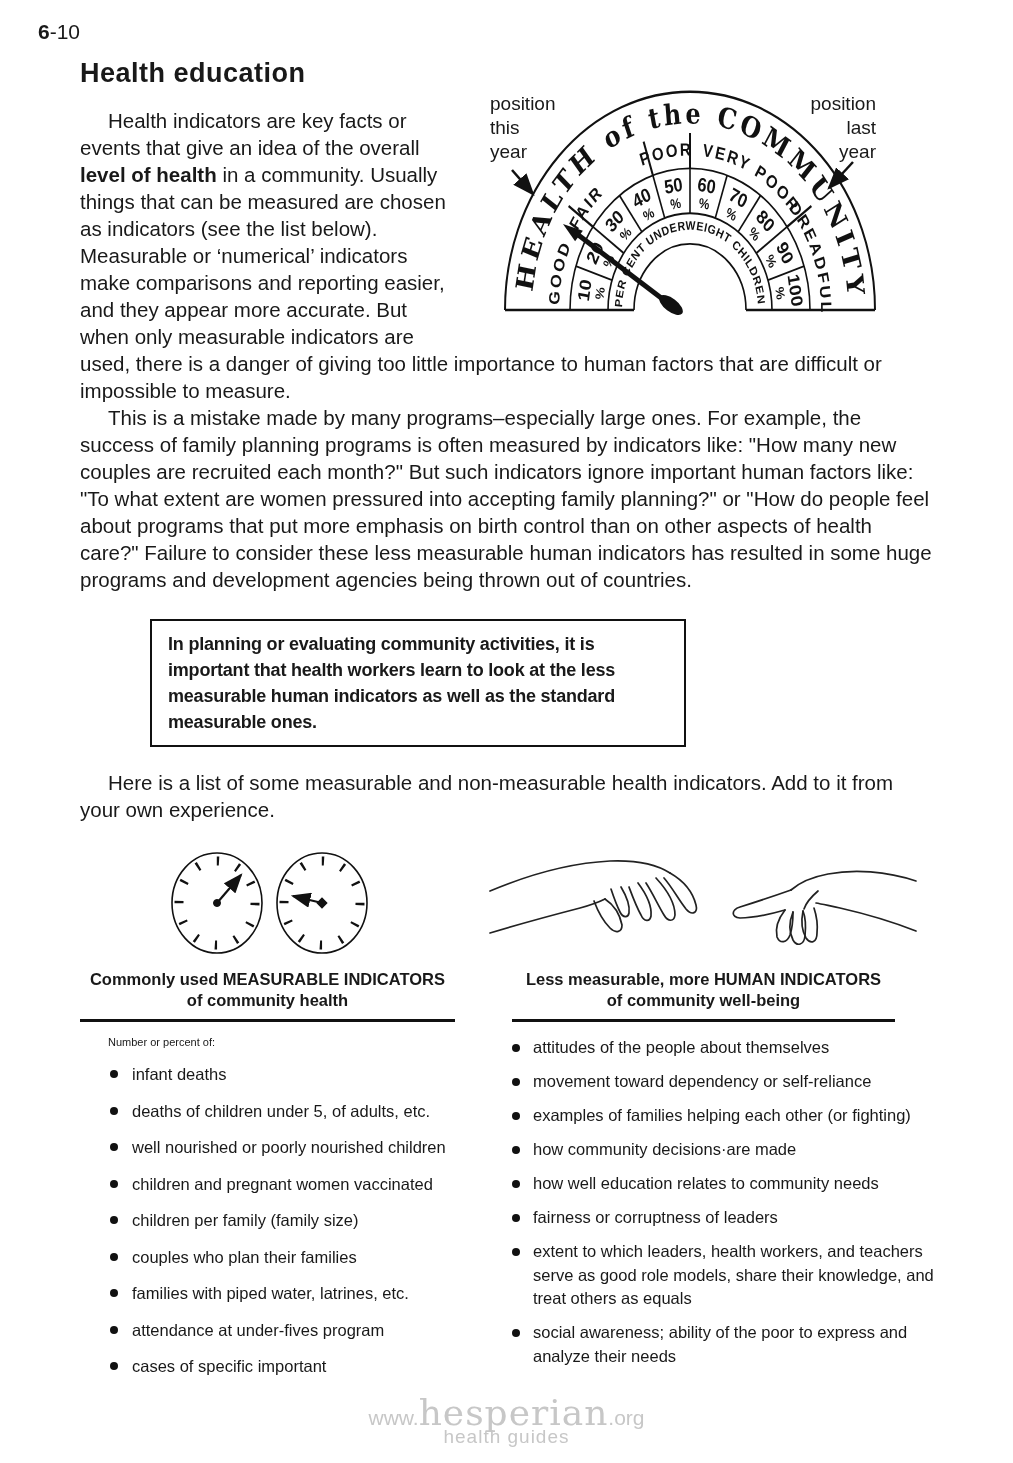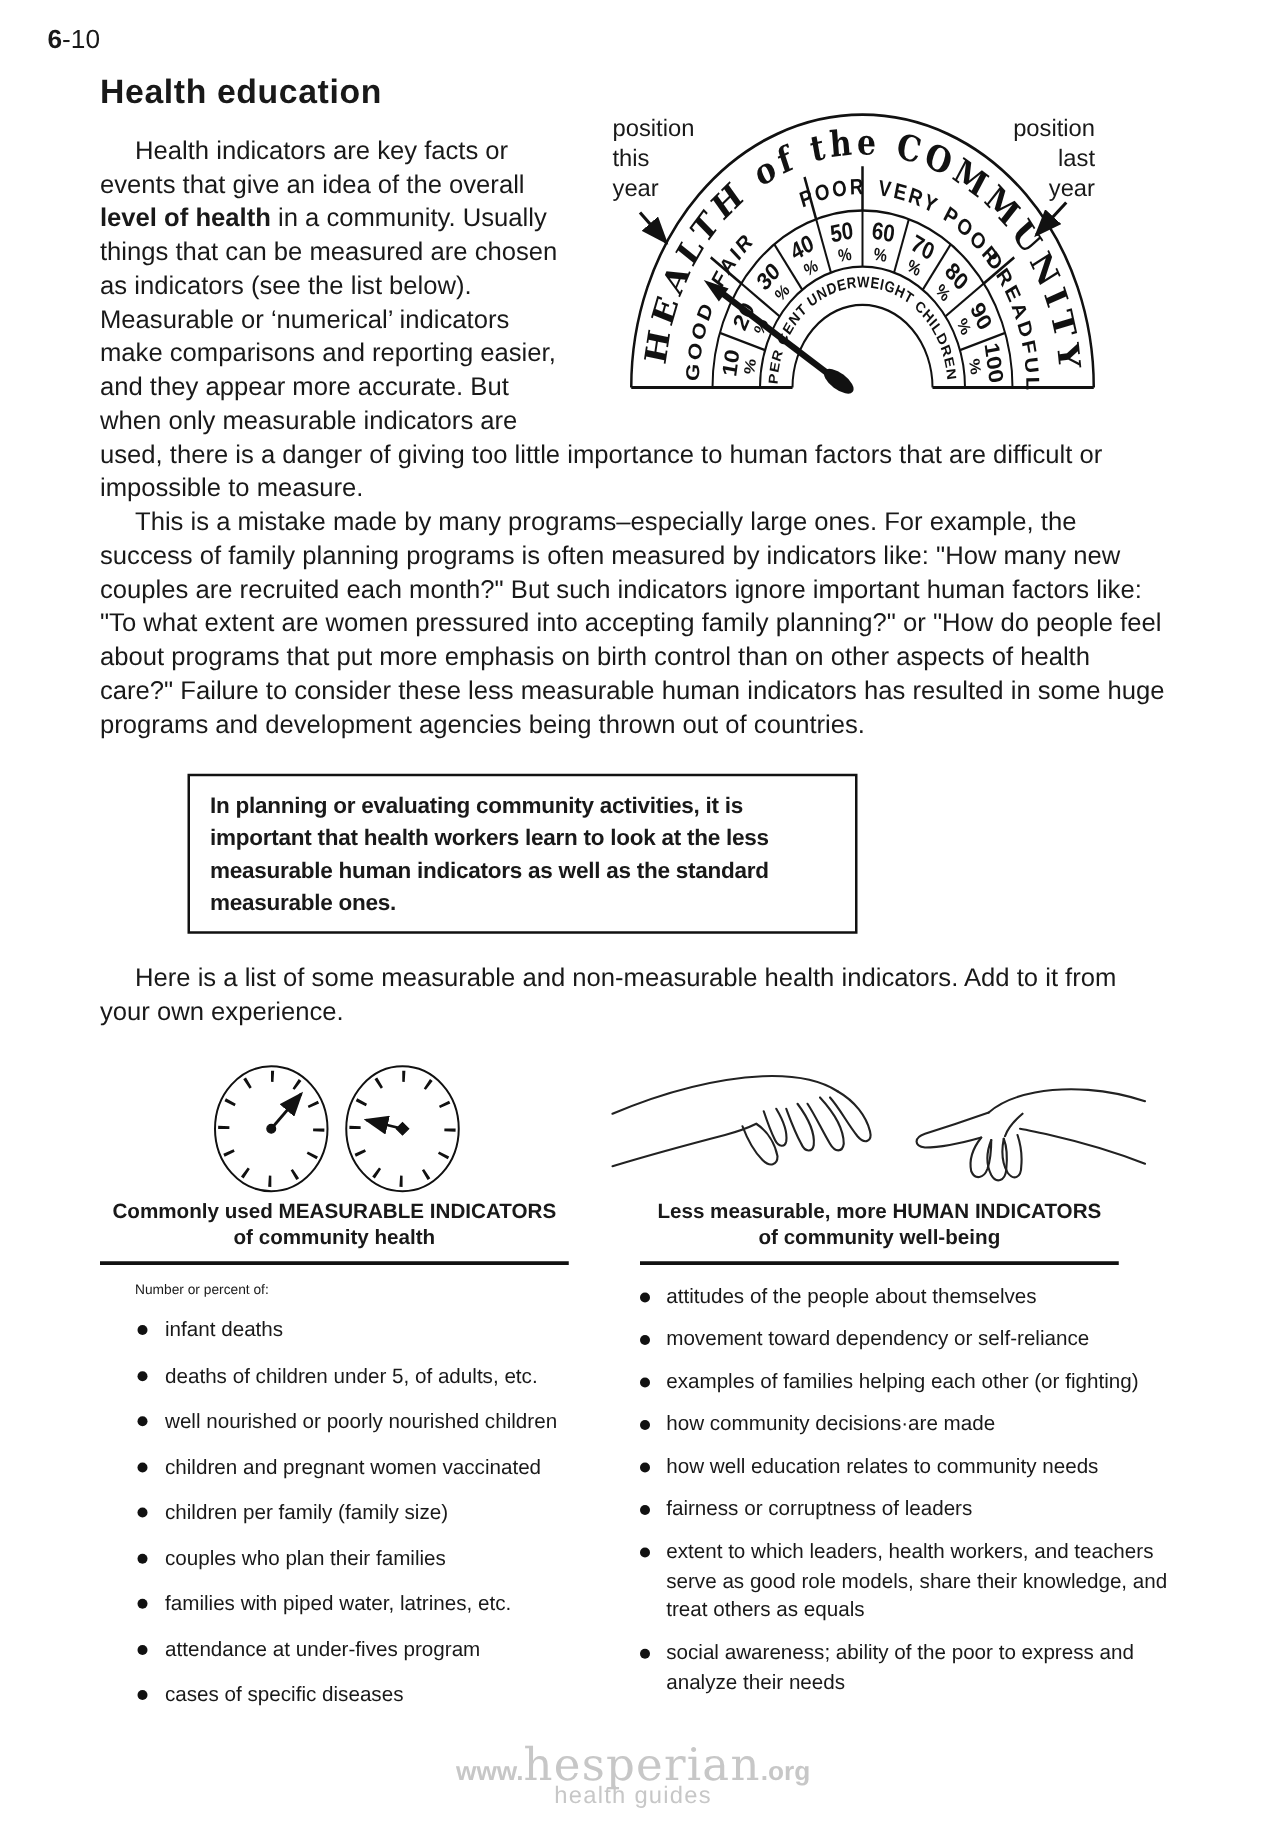--- a/index.html
+++ b/index.html
@@ -15,36 +15,36 @@
   .poslab{position:absolute;top:24px;font-size:19px;line-height:24px;}
   .poslab.left{left:15px;text-align:left;}
   .poslab.right{right:134px;text-align:right;}
   .p2{}
   .notebox{border:2px solid #111;width:536px;box-sizing:border-box;margin:26px 0 0 70px;
            padding:10px 16px;font-size:18px;font-weight:700;line-height:26px;letter-spacing:-.2px;}
   .p3{margin-top:22px;}
   .figrow{display:flex;margin-top:22px;height:112px;}
   .figcell-l{width:390px;display:flex;justify-content:center;align-items:center;}
   .figcell-r{flex:1;display:flex;justify-content:center;align-items:center;}
-  .cols{display:flex;margin-top:2px;gap:32px;}
+  .cols{display:flex;margin-top:12px;gap:32px;}
   .col-l{width:390px;margin-right:25px;}
   .col-r{width:440px;}
   .col-head{font-size:16.5px;font-weight:700;text-align:center;line-height:21px;}
   .col-r .col-head{margin-right:40px;}
   .rule{border-top:3px solid #111;margin-top:8px;}
   .col-r .rule{margin-right:40px;}
   .list-intro{font-size:11px;margin:14px 0 12px 28px;}
   ul.ind{list-style:none;margin:14px 0 0 0;padding:0;}
   li.li{display:flex;margin:0 0 11.5px 0;font-size:16.5px;line-height:25px;}
   .col-r li.li{line-height:23.5px;margin-bottom:10.5px;}
   .dot{width:8px;height:8px;border-radius:50%;background:#111;flex:0 0 8px;margin:8px 14px 0 30px;}
   .col-r .dot{margin-left:0;margin-right:13px;}
   .li-text{flex:1;}
   .watermark{position:absolute;left:0;right:0;top:1392px;text-align:center;color:#c7c7c7;}
-  .wm-small{font-size:21px;font-weight:bold;}
+  .wm-small{font-size:21px;}
   .wm-brand{font-family:"DejaVu Serif",serif;font-size:36px;letter-spacing:1px;}
   .wm-line2{font-size:19px;letter-spacing:1px;margin-top:-7px;}
   svg text{fill:#111;stroke:none;}
 </style>
 </head>
 <body>
 
 <div class="pageno"><b>6</b><span>-10</span></div>
 
 <div class="content">
@@ -223,21 +223,21 @@
         <li class="li">
             <span class="dot"></span>
             <span class="li-text">families with piped water, latrines, etc.</span>
           </li>
         <li class="li">
             <span class="dot"></span>
             <span class="li-text">attendance at under-fives program</span>
           </li>
         <li class="li">
             <span class="dot"></span>
-            <span class="li-text">cases of specific diseases</span>
+            <span class="li-text">cases of specific important</span>
           </li>
       </ul>
     </div>
     <div class="col-r">
       <div class="col-head">
         <div>Less measurable, more HUMAN INDICATORS</div>
         <div>of community well-being</div>
       </div>
       <div class="rule"></div>
       <ul class="ind">

